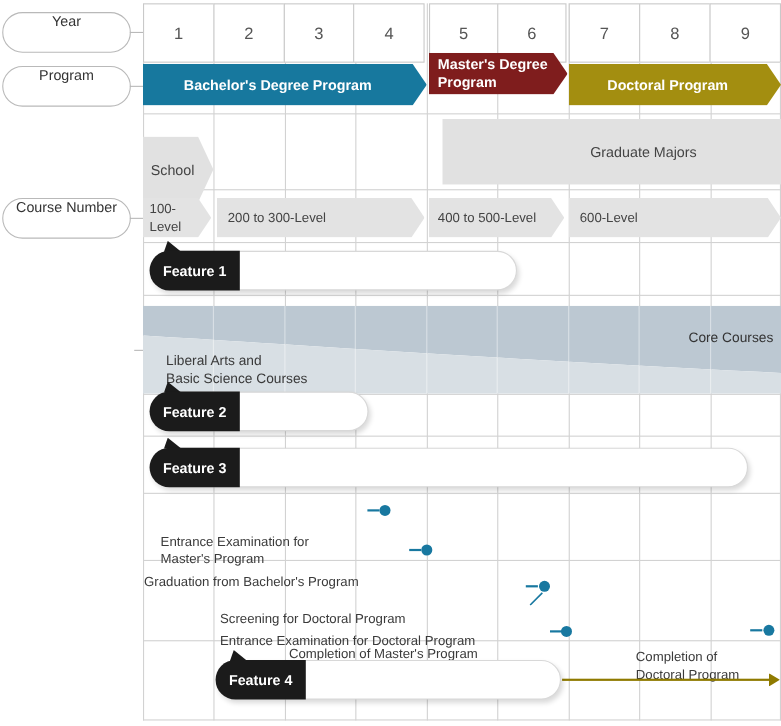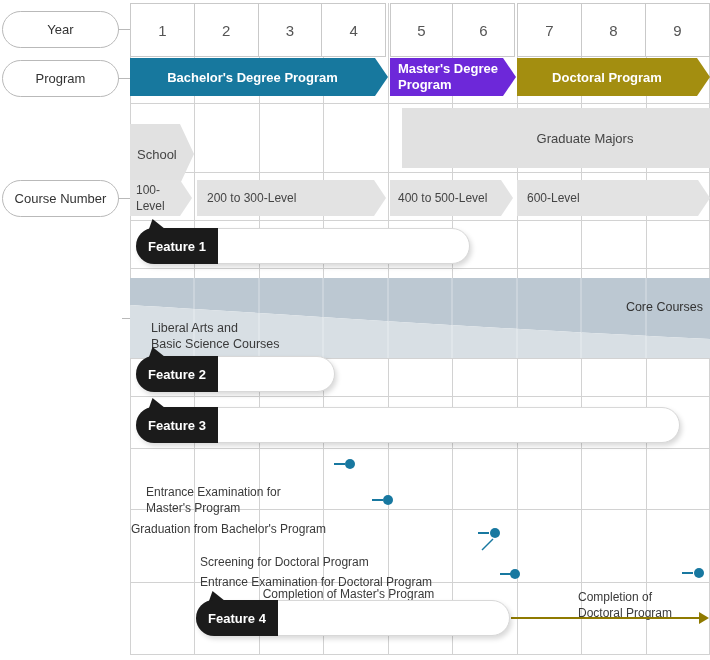--- a/index.html
+++ b/index.html
@@ -1,21 +1,21 @@
 <!DOCTYPE html>
 <html><head>
 <meta charset="utf-8">
 <style>
   html,body{margin:0;padding:0;background:#fff;}
   body{font-family:"Liberation Sans",sans-serif;}
   .canvas{position:relative;width:710px;height:660px;background:#fff;overflow:hidden;}
   .gridv{position:absolute;top:3px;height:652px;width:1px;background:#d2d2d2;}
   .gridh{position:absolute;left:130px;width:580px;height:1px;background:#d2d2d2;}
   .side-pill{position:absolute;width:117px;height:37px;background:#fff;border:1px solid #b9b9b9;
-    border-radius:19px;display:flex;align-items:center;justify-content:center;
+    border-radius:19px;display:flex;justify-content:center;
     font-size:13px;color:#333;box-sizing:border-box;}
   .side-conn{position:absolute;height:1px;background:#b9b9b9;}
   .ygroup{position:absolute;top:3px;height:54px;display:flex;box-sizing:border-box;}
   .ycell{flex:1;border:1px solid #c9c9c9;display:flex;align-items:center;justify-content:center;
     font-size:15px;color:#555;box-sizing:border-box;background:#fff;}
   .ycell:not(:first-child){margin-left:-1px;}
   .chev{position:absolute;display:flex;align-items:center;box-sizing:border-box;}
   .tip13{clip-path:polygon(0 0,calc(100% - 13px) 0,100% 50%,calc(100% - 13px) 100%,0 100%);}
   .tip14{clip-path:polygon(0 0,calc(100% - 14px) 0,100% 50%,calc(100% - 14px) 100%,0 100%);}
   .tip12{clip-path:polygon(0 0,calc(100% - 12px) 0,100% 50%,calc(100% - 12px) 100%,0 100%);}
@@ -113,21 +113,21 @@
         <span>8</span>
       </div>
     <div class="ycell">
         <span>9</span>
       </div>
   </div>
 
   <div class="chev tip13 prog center" style="left:130px;top:58px;width:258px;height:38px;background:#17789E">
     <span>Bachelor's Degree Program</span>
   </div>
-  <div class="chev tip13 prog" style="left:390px;top:58px;width:126px;height:38px;background:#6d28d9;padding-left:8px">
+  <div class="chev tip13 prog" style="left:390px;top:48px;width:126px;height:38px;background:#7f1d1d;padding-left:8px">
     <span class="two-line"><span>Master's Degree</span><span style="display:block">Program</span></span>
   </div>
   <div class="chev tip13 prog center" style="left:517px;top:58px;width:193px;height:38px;background:#A38E10">
     <span>Doctoral Program</span>
   </div>
 
   <div class="chev tip14 gray" style="left:130px;top:124px;width:64px;height:60px;padding-left:7px">
     <span>School</span>
   </div>
   <div class="chev tip14 gray center" style="left:402px;top:108px;width:380px;height:60px">

